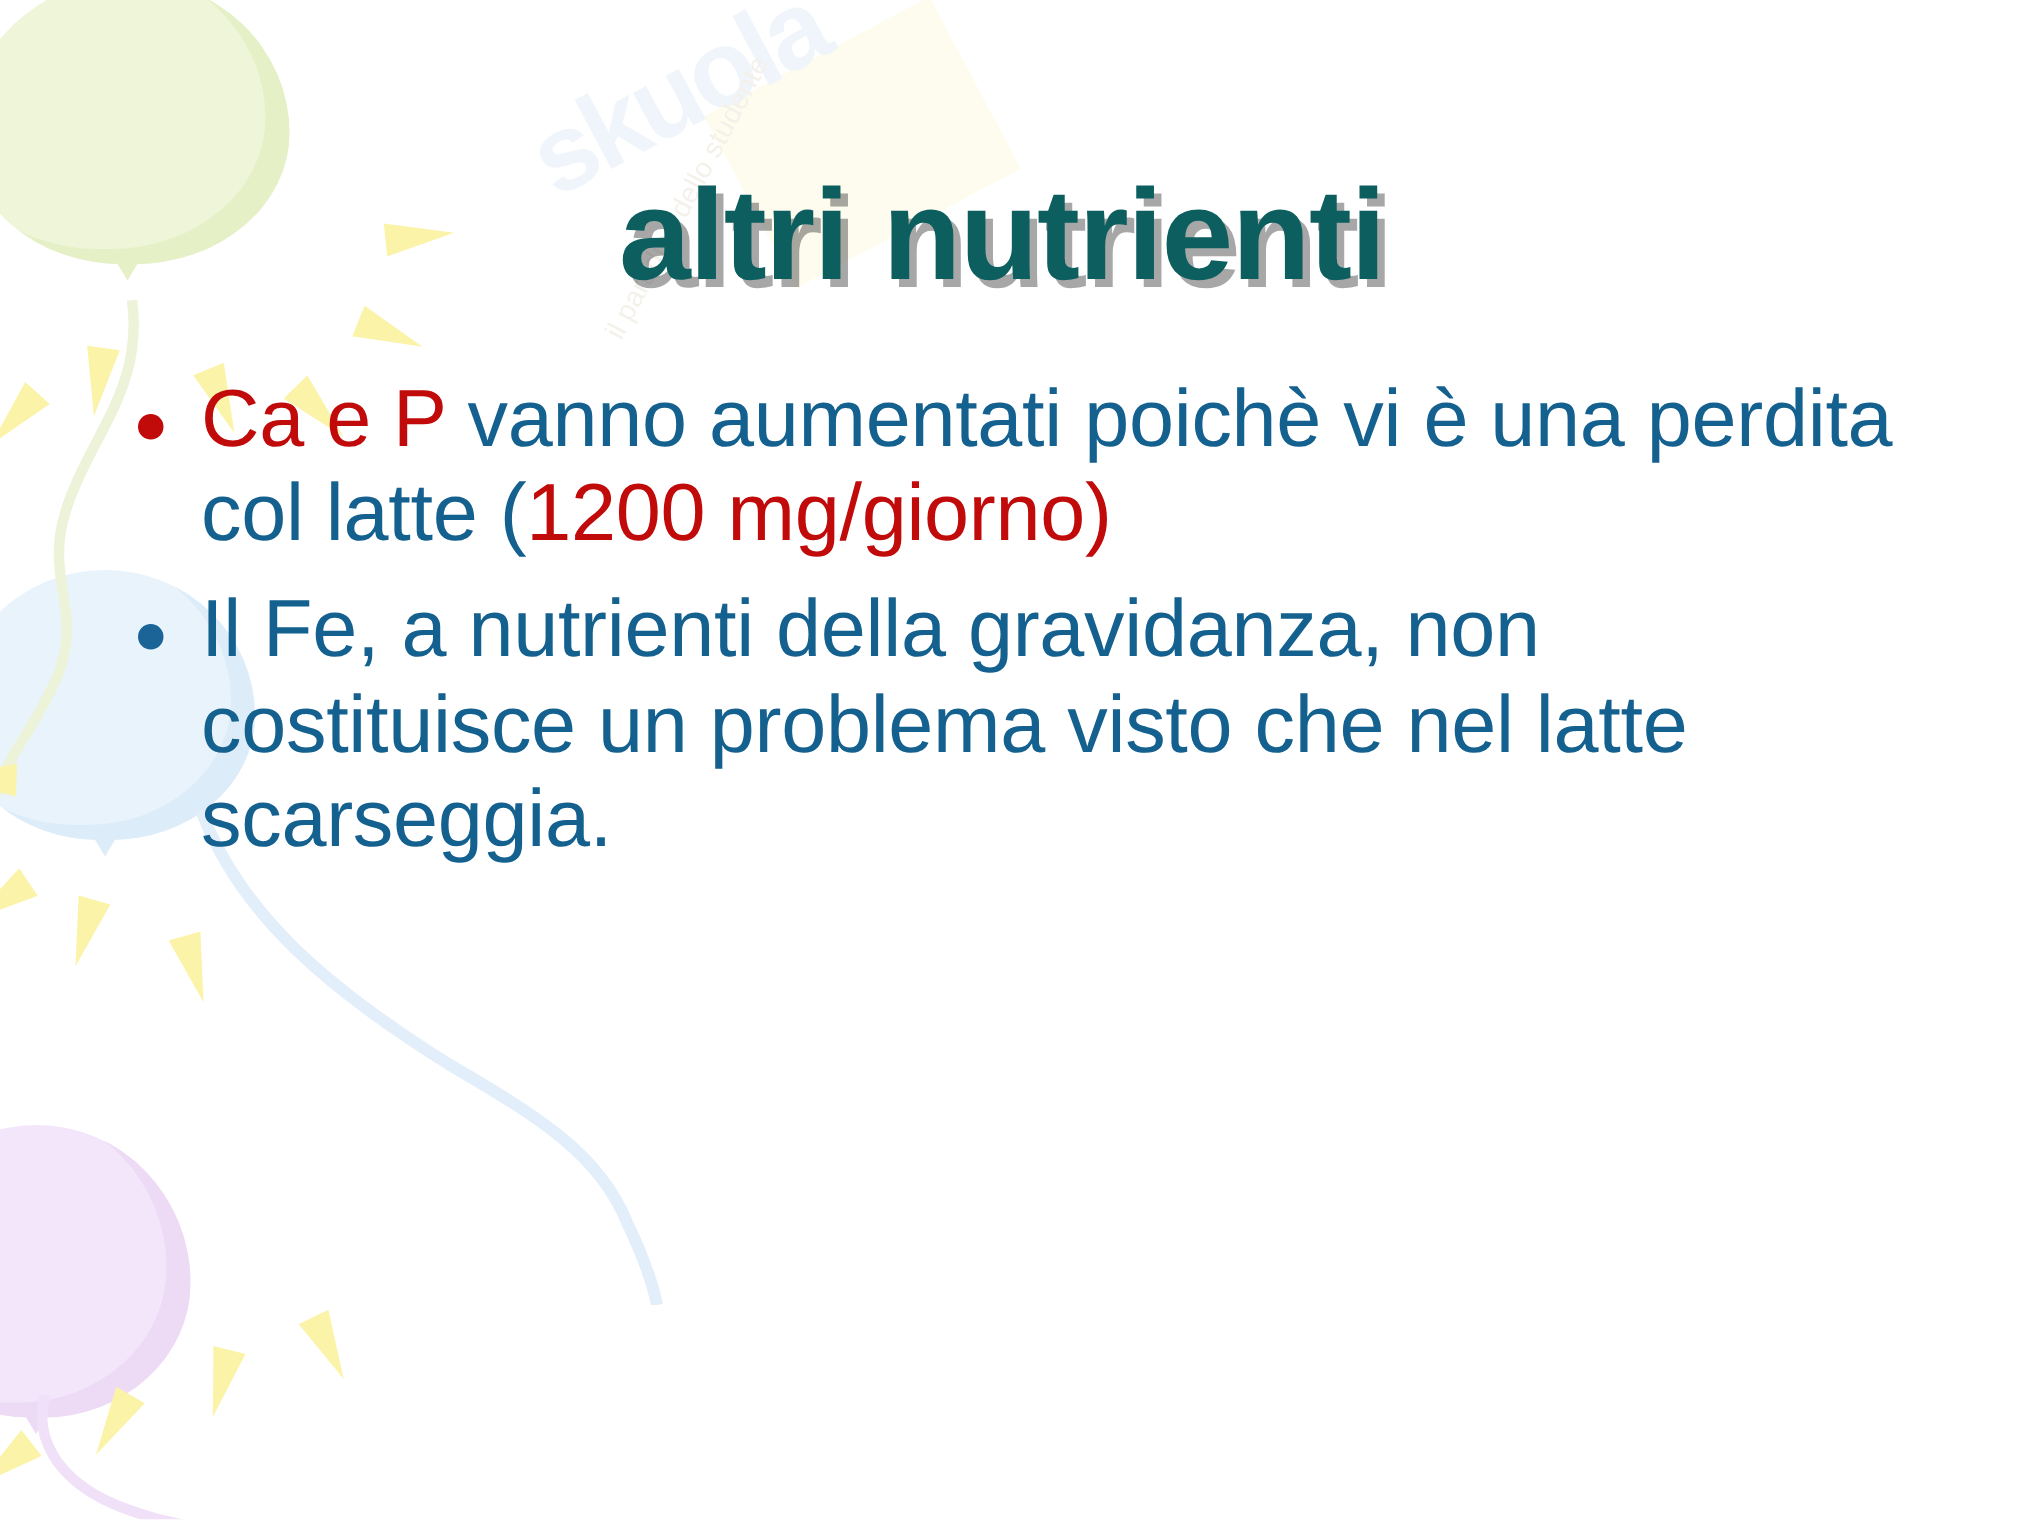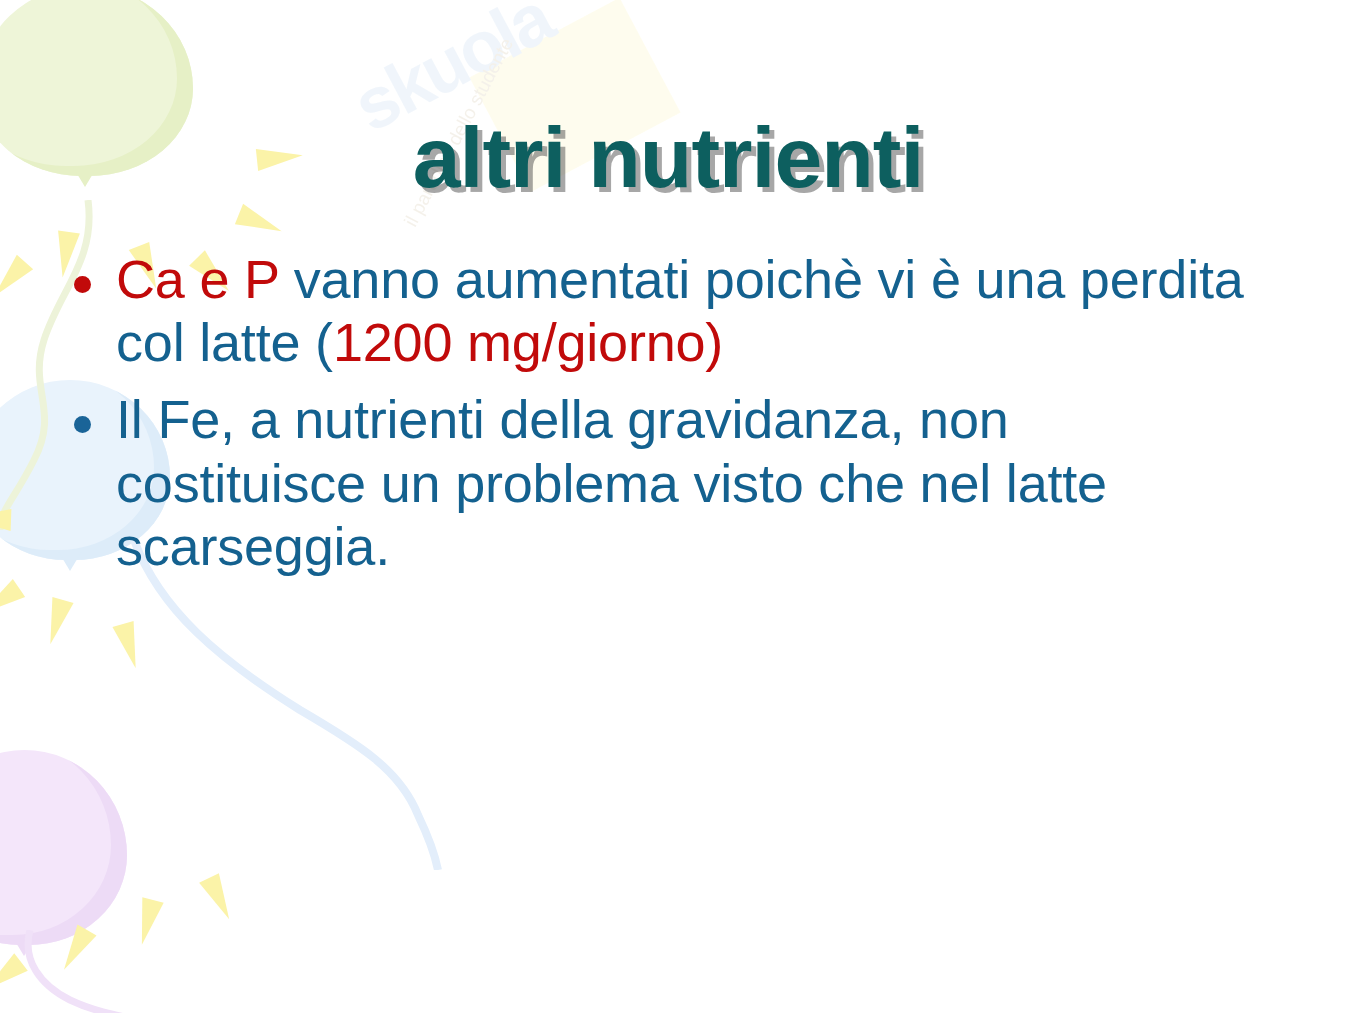--- a/index.html
+++ b/index.html
@@ -139,21 +139,21 @@
     font-size: 86px;
     font-weight: bold;
     letter-spacing: -1px;
     color: #0d5f5f;
     text-shadow: 5px 5px 0 rgba(60,60,60,0.45);
   }
 
   
   .body {
     position: absolute;
-    left: 74px;
+    left: 92px;
     top: 248px;
     width: 1180px;
   }
   .bullet-row {
     display: flex;
     align-items: flex-start;
     margin-bottom: 14px;
   }
   .bullet-dot {
     flex: 0 0 auto;

